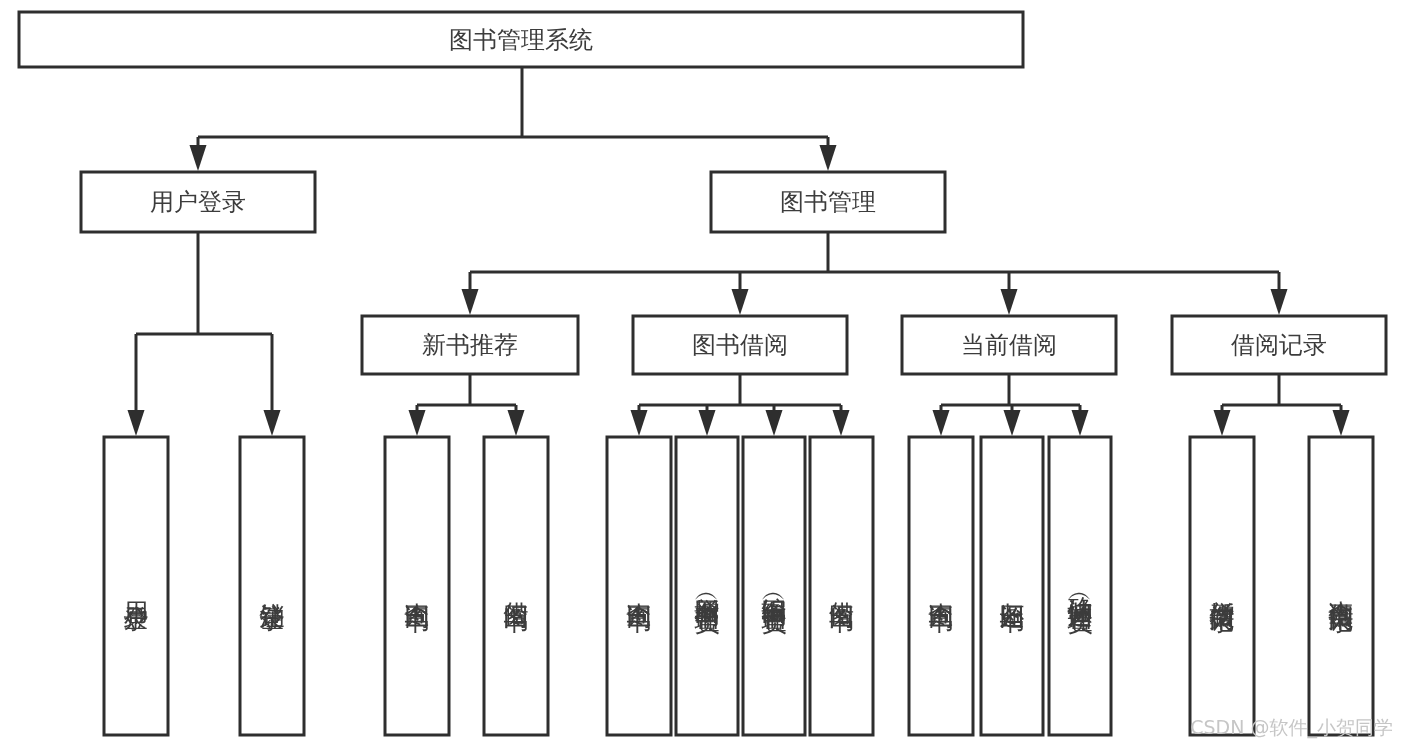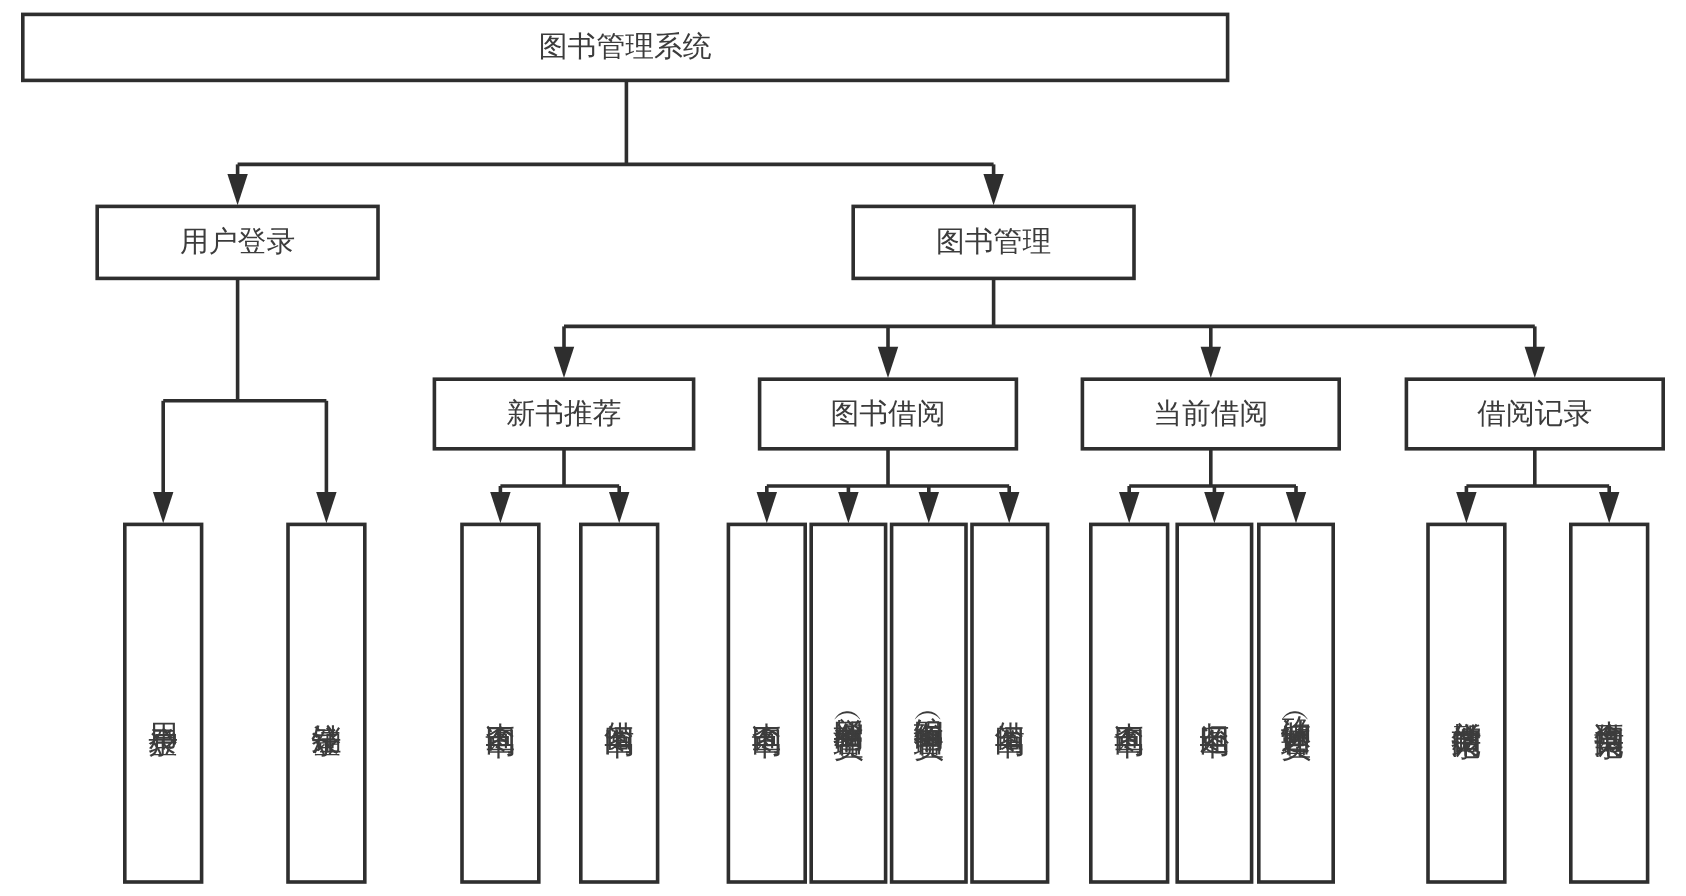--- a/index.html
+++ b/index.html
@@ -237,13 +237,14 @@
       <div class="vlabel-wrap" style="left: 1049px; top: 437px; width: 62px; height: 298px;">
         <div class="vlabel-text">确认归还（管理员）</div>
       </div>
       <div class="vlabel-wrap" style="left: 1190px; top: 437px; width: 64px; height: 298px;">
         <div class="vlabel-text">新增借阅记录</div>
       </div>
       <div class="vlabel-wrap" style="left: 1309px; top: 437px; width: 64px; height: 298px;">
         <div class="vlabel-text">查询借阅记录</div>
       </div>
     </div>
+  <div class="watermark">CSDN @软件_小贺同学</div>
 </div>
 
 </body></html>

